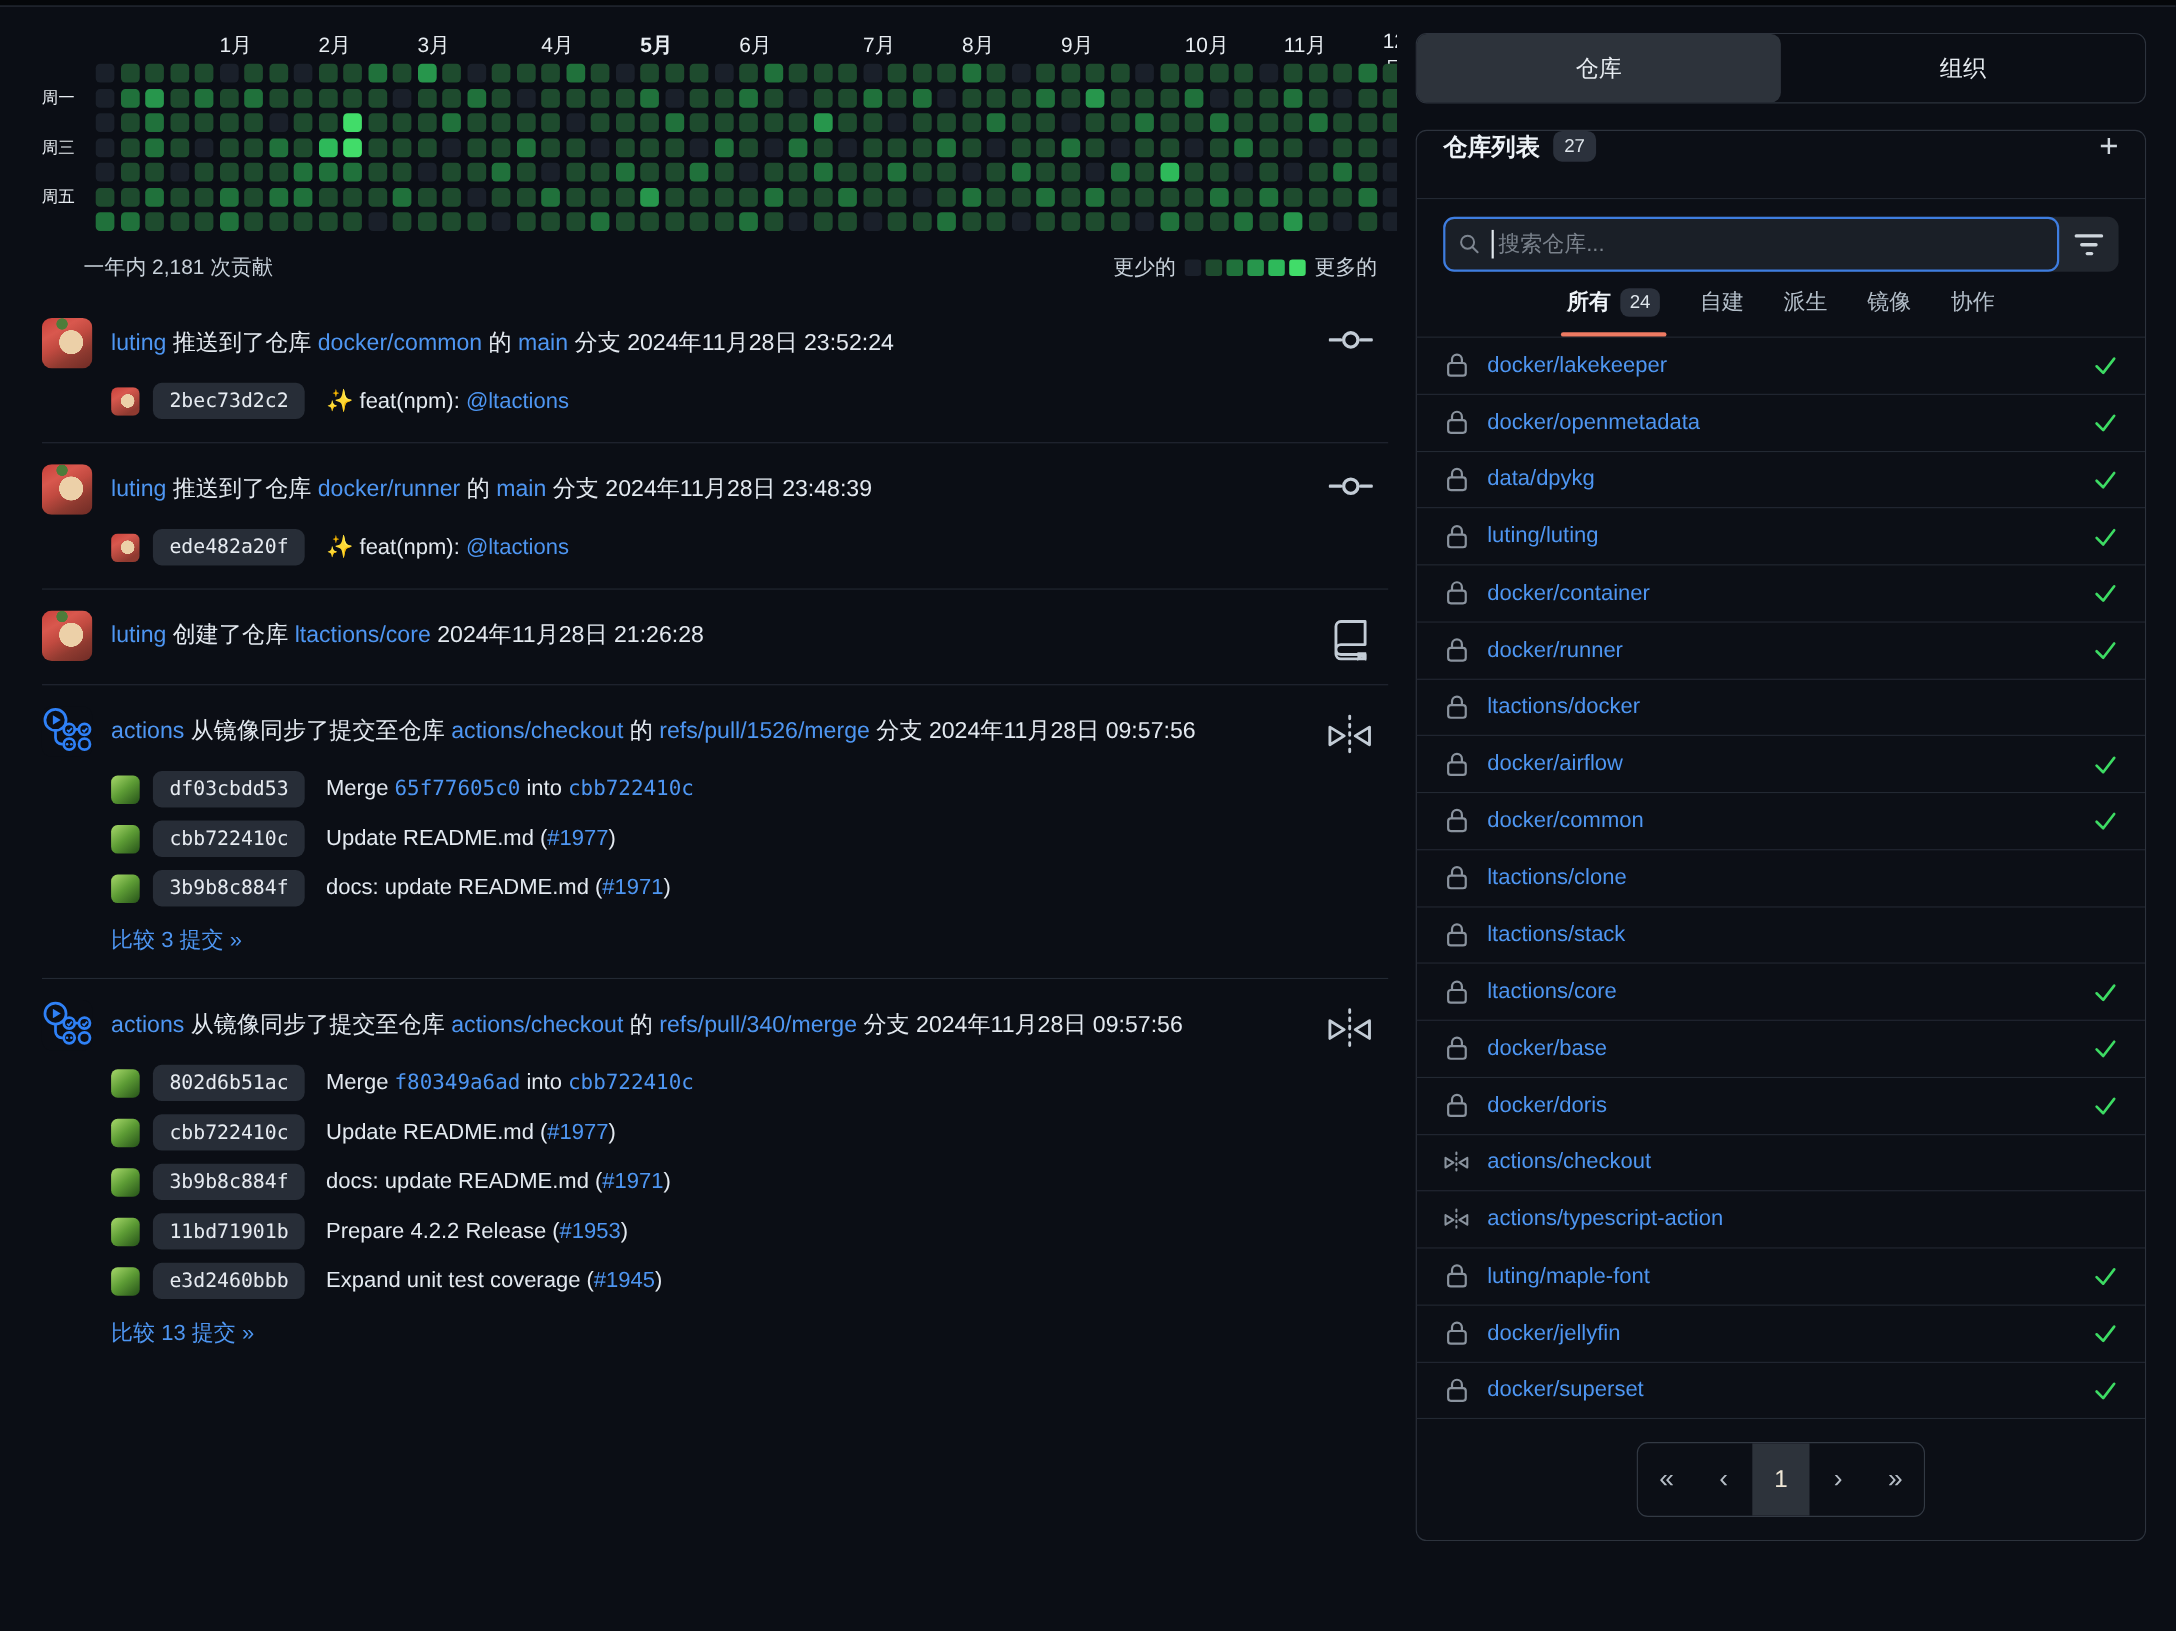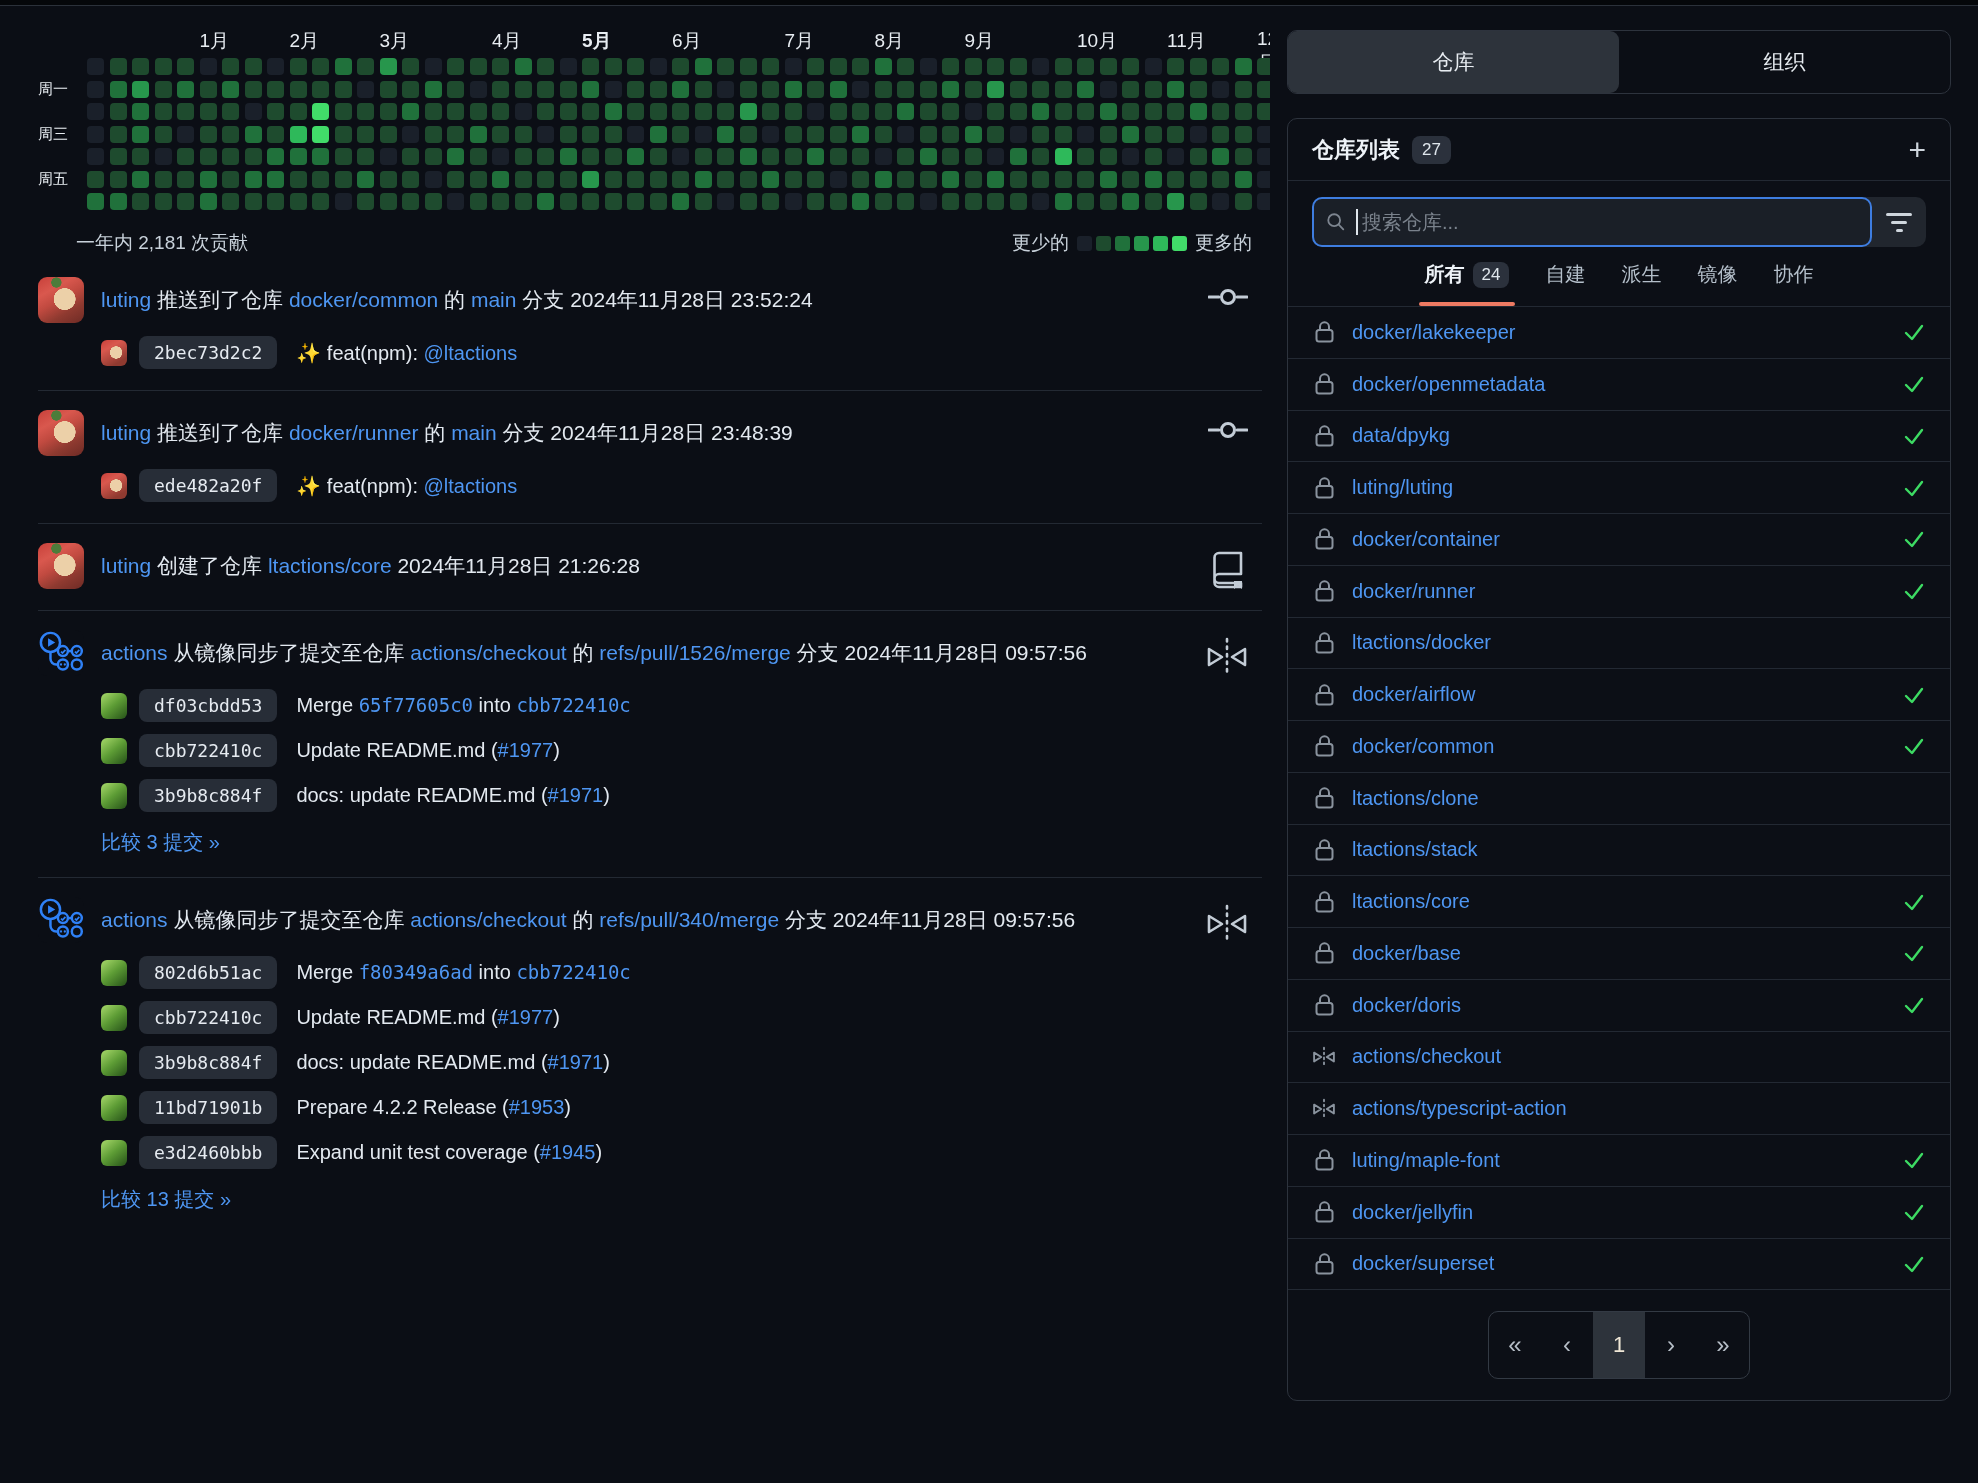--- a/index.html
+++ b/index.html
@@ -30,21 +30,21 @@
   .hm-footer {
     position:absolute; top:224px; left:38px; right:18px;
     display:flex; justify-content:space-between; align-items:center;
     font-size:19px; color:#c8d1da;
   }
   .hm-legend { display:flex; align-items:center; gap:8px; }
   .hm-legend-swatches { display:flex; gap:4px; }
   .hm-swatch { width:15px; height:15px; border-radius:3px; }
 
   
-  .feed { position:absolute; top:252px; left:0; right:8px; }
+  .feed { position:absolute; top:264px; left:0; right:8px; }
   .feed-item { position:relative; padding:19px 0 21px 0; border-bottom:1px solid #232933; }
   .feed-item:last-child { border-bottom:none; }
   .feed-head { display:flex; align-items:center; gap:17px; font-size:21px; }
   .avatar {
     width:46px; height:46px; border-radius:9px; flex:0 0 auto;
     background:
       radial-gradient(circle at 40% 12%, #4d7c3a 0 10%, transparent 11%),
       radial-gradient(circle at 58% 48%, #ecd0a8 0 30%, rgba(236,208,168,0) 31%),
       linear-gradient(150deg,#c8403a 0%,#d9584e 28%,#c14a40 48%,#8f3a30 72%,#6e2b25 100%);
   }
@@ -75,21 +75,21 @@
     margin-top:24px; height:64px; border:1px solid #2d333d; border-radius:10px;
     display:flex; align-items:stretch; position:relative;
   }
   .segment-tab {
     flex:1; display:flex; align-items:center; justify-content:center;
     font-size:21px; color:#e8edf2;
   }
   .segment-tab.active { background:#2d333b; border-radius:9px; }
 
   .panel { margin-top:24px; border:1px solid #2d333d; border-radius:10px; background:#0c0f16; }
-  .panel-header { height:62px; display:flex; align-items:center; padding:0 24px; border-bottom:1px solid #232933; }
+  .panel-header { height:62px; display:flex; align-items:flex-start; padding:0 24px; border-bottom:1px solid #232933; }
   .panel-title { font-size:22px; font-weight:bold; color:#eef3f8; }
   .count-badge {
     margin-left:12px; background:#2b313c; border-radius:8px; padding:4px 10px;
     font-size:17px; color:#dfe6ec;
   }
   .plus-btn { margin-left:auto; font-size:30px; font-weight:300; color:#cfd6dd; line-height:1; }
 
   .search-wrap { margin:16px 24px 0 24px; height:50px; background:#21262e; border-radius:10px; display:flex; }
   .search-box {
     flex:1; border:2px solid #3e7de0; border-radius:10px; background:#1a1f27;

